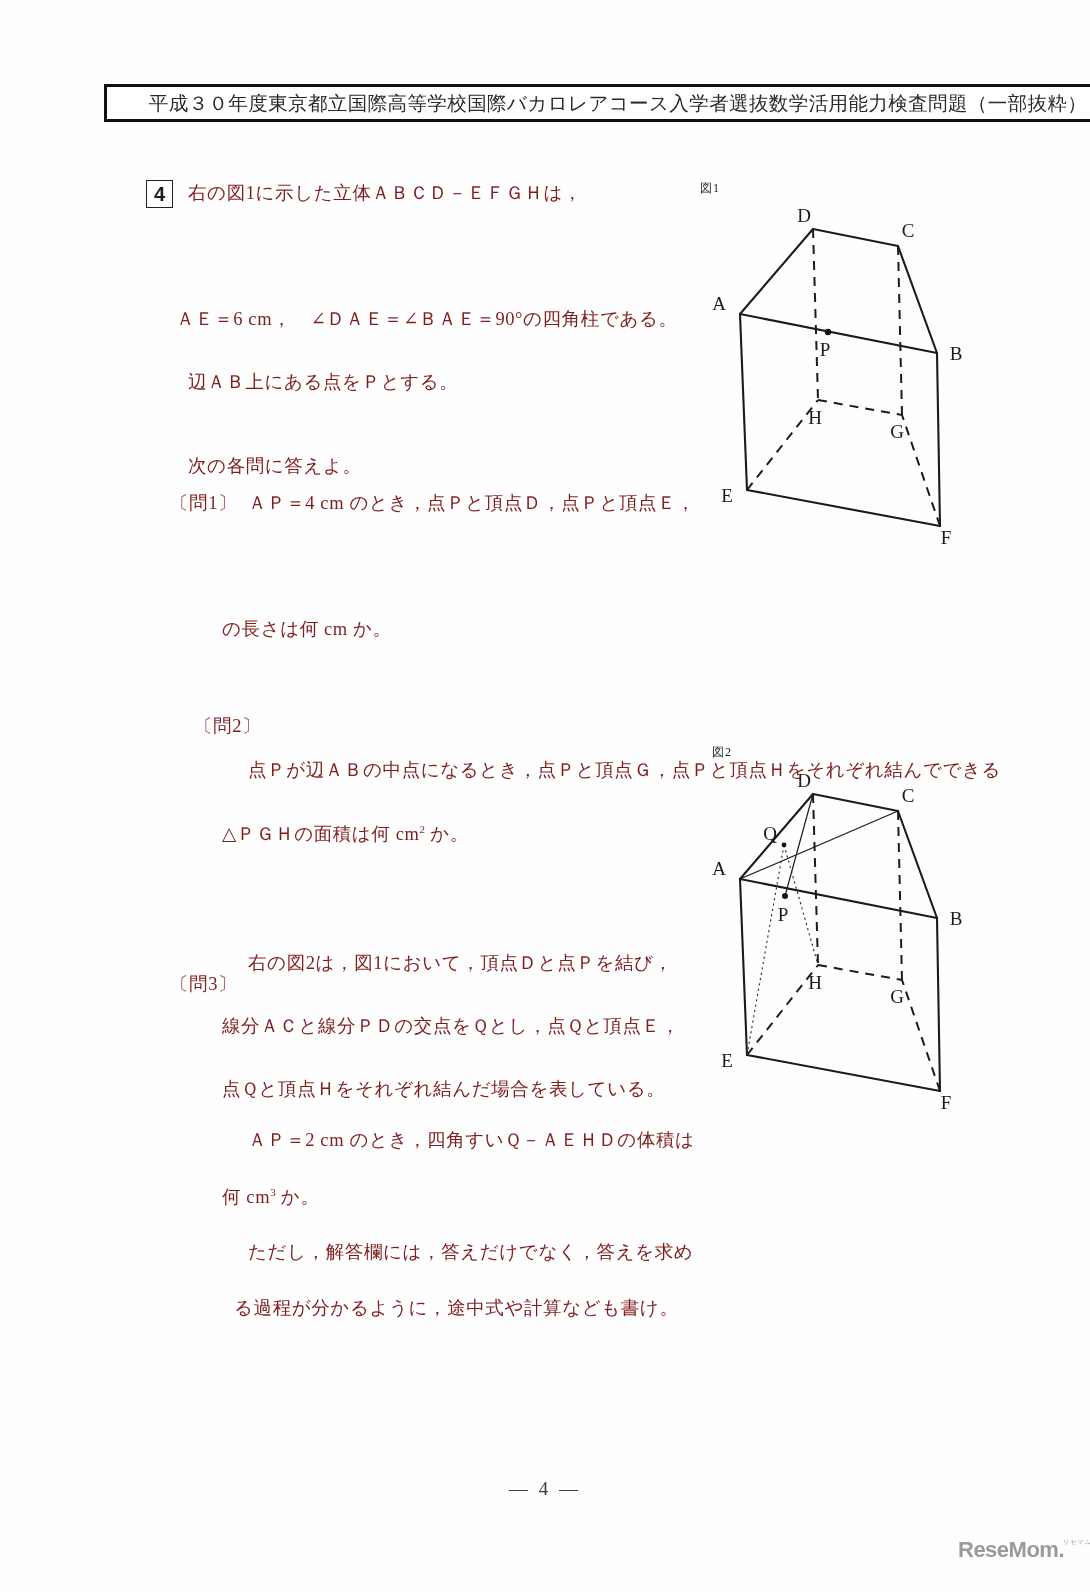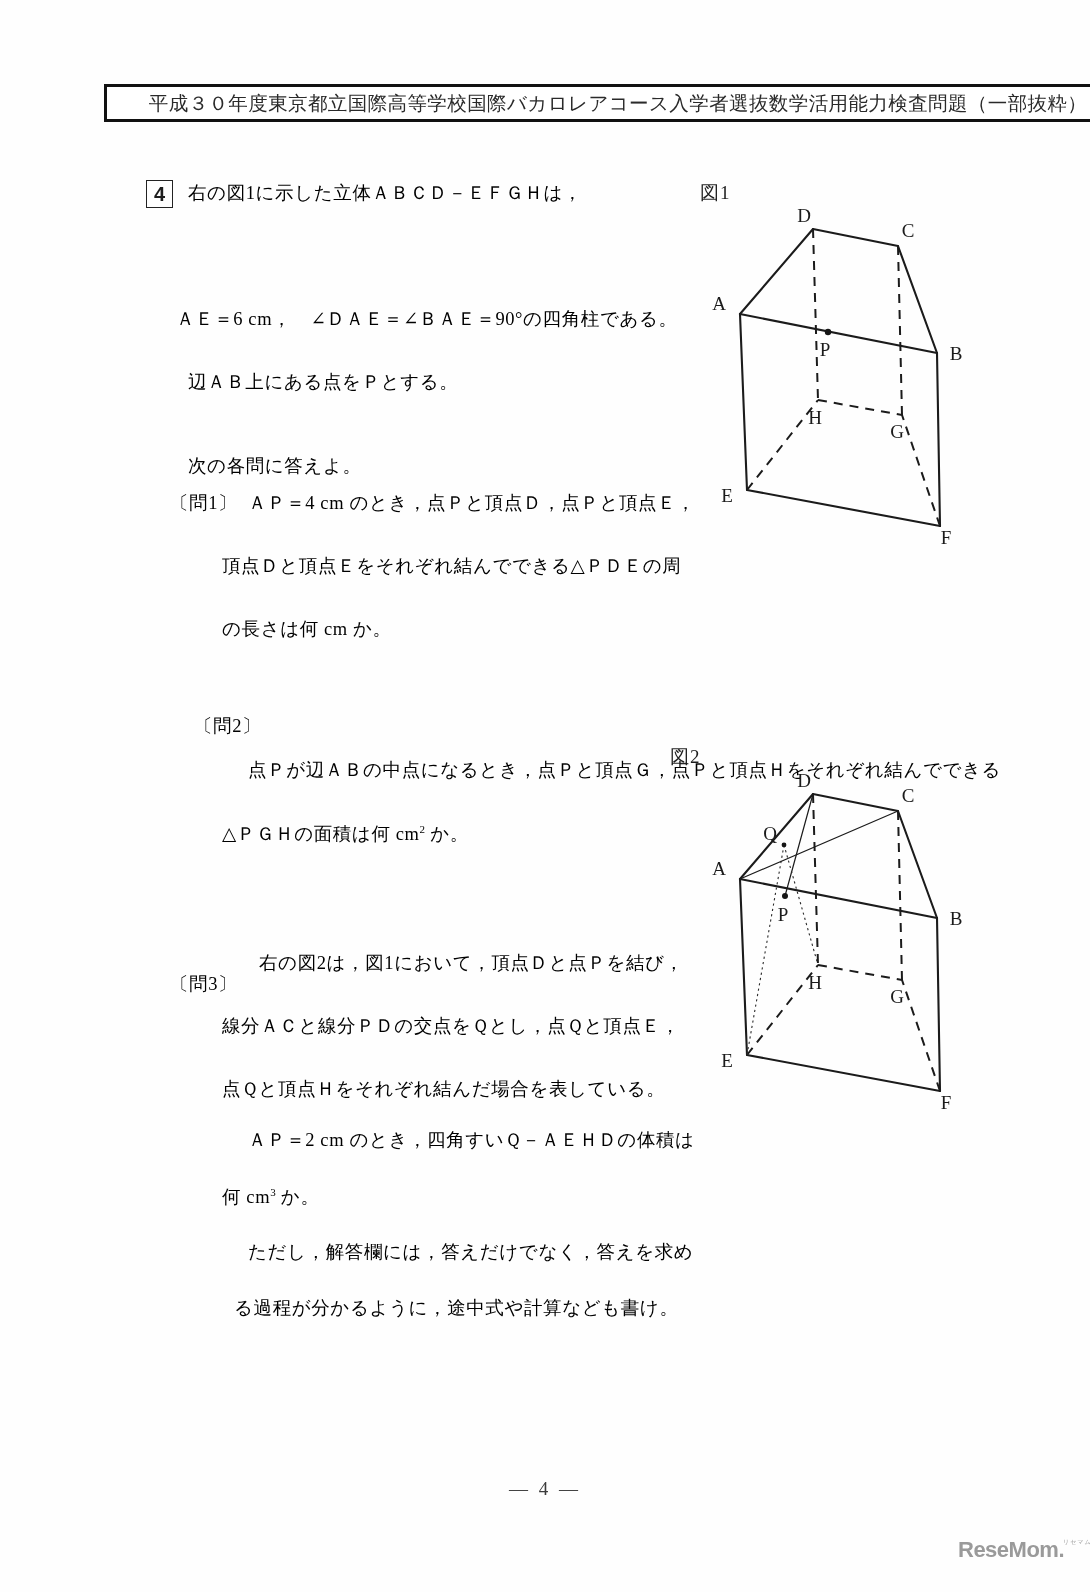--- a/index.html
+++ b/index.html
@@ -58,35 +58,35 @@
     font-weight: 700;
     color: #1c1c1c;
   }
 
   
   .tline {
     position: absolute;
     font-size: 18.5px;
     line-height: 1.15;
     white-space: nowrap;
-    color: #000000;
+    color: #7f1d1d;
     letter-spacing: 0.2px;
   }
   .tline.jp { letter-spacing: 0.6px; }
 
   .sup {
     font-size: 11px;
     vertical-align: super;
     letter-spacing: 0;
   }
 
   
   .figlabel {
     position: absolute;
-    font-size: 19px;
+    font-size: 12px;
     white-space: nowrap;
     color: #1d1d1d;
     letter-spacing: 1px;
   }
 
   .figure-svg {
     position: absolute;
   }
 
   .vtx {
@@ -140,29 +140,28 @@
 
   <div id="qnum-box">4</div>
 
   <div class="tline jp" style="left:188px; top:183px;">右の図1に示した立体ＡＢＣＤ－ＥＦＧＨは，</div>
   <div class="tline jp" style="left:176px; top:309px;">ＡＥ＝6 cm，　∠ＤＡＥ＝∠ＢＡＥ＝90°の四角柱である。</div>
   <div class="tline jp" style="left:188px; top:372px;">辺ＡＢ上にある点をＰとする。</div>
   <div class="tline jp" style="left:188px; top:456px;">次の各問に答えよ。</div>
 
   <div class="tline jp" style="left:170px; top:493px;">〔問1〕</div>
   <div class="tline jp" style="left:248px; top:493px;font-family:Liberation Serif, serif;">ＡＰ＝4 cm のとき，点Ｐと頂点Ｄ，点Ｐと頂点Ｅ，</div>
-  <div class="tline jp" style="left:222px; top:556px;">頂点Ｄと頂点Ｅをそれぞれ結んでできる△ＰＤＥの周</div>
   <div class="tline jp" style="left:222px; top:619px;">の長さは何 cm か。</div>
 
   <div class="tline jp" style="left:170px; top:716px;margin-left:24px;">〔問2〕</div>
   <div class="tline jp" style="left:248px; top:760px;">点Ｐが辺ＡＢの中点になるとき，点Ｐと頂点Ｇ，点Ｐと頂点Ｈをそれぞれ結んでできる</div>
   <div class="tline jp" style="left:222px; top:823px;">△ＰＧＨの面積は何 cm<span class="sup">2</span> か。</div>
 
   <div class="tline jp" style="left:170px; top:953px;margin-top:21px;">〔問3〕</div>
-  <div class="tline jp" style="left:248px; top:953px;margin-left:11px;">右の図2は，図1において，頂点Ｄと点Ｐを結び，</div>
+  <div class="tline jp" style="left:248px; top:953px;">右の図2は，図1において，頂点Ｄと点Ｐを結び，</div>
   <div class="tline jp" style="left:222px; top:1016px;">線分ＡＣと線分ＰＤの交点をＱとし，点Ｑと頂点Ｅ，</div>
   <div class="tline jp" style="left:222px; top:1079px;">点Ｑと頂点Ｈをそれぞれ結んだ場合を表している。</div>
   <div class="tline jp" style="left:248px; top:1130px;">ＡＰ＝2 cm のとき，四角すいＱ－ＡＥＨＤの体積は</div>
   <div class="tline jp" style="left:222px; top:1186px;">何 cm<span class="sup">3</span> か。</div>
   <div class="tline jp" style="left:248px; top:1242px;">ただし，解答欄には，答えだけでなく，答えを求め</div>
   <div class="tline jp" style="left:234px; top:1298px;">る過程が分かるように，途中式や計算なども書け。</div>
 
   <div class="figlabel" style="left:700px; top:180px;">図1</div>
 
   <svg class="figure-svg" style="left:690px; top:200px;" width="300" height="345" viewBox="0 0 300 345">
@@ -194,21 +193,21 @@
     <text class="vtx" x="266" y="160" text-anchor="middle">B</text>
     <text class="vtx" x="218" y="37" text-anchor="middle">C</text>
     <text class="vtx" x="114" y="22" text-anchor="middle">D</text>
     <text class="vtx" x="37" y="302" text-anchor="middle">E</text>
     <text class="vtx" x="256" y="344" text-anchor="middle">F</text>
     <text class="vtx" x="207" y="238" text-anchor="middle">G</text>
     <text class="vtx" x="125" y="224" text-anchor="middle">H</text>
     <text class="vtx" x="135" y="156" text-anchor="middle">P</text>
   </svg>
 
-  <div class="figlabel" style="left:670px; top:744px;">図2</div>
+  <div class="figlabel" style="left:712px; top:744px;">図2</div>
 
   <svg class="figure-svg" style="left:690px; top:765px;" width="300" height="345" viewBox="0 0 300 345">
     <g fill="none" stroke="#1b1b1b" stroke-width="2.1" stroke-linecap="round">
       <path d="M 50 114 L 123 29"></path>
       <path d="M 123 29 L 208 46"></path>
       <path d="M 208 46 L 247 153"></path>
       <path d="M 50 114 L 247 153"></path>
       <path d="M 50 114 L 57 290"></path>
       <path d="M 247 153 L 250 326"></path>
       <path d="M 57 290 L 250 326"></path>

